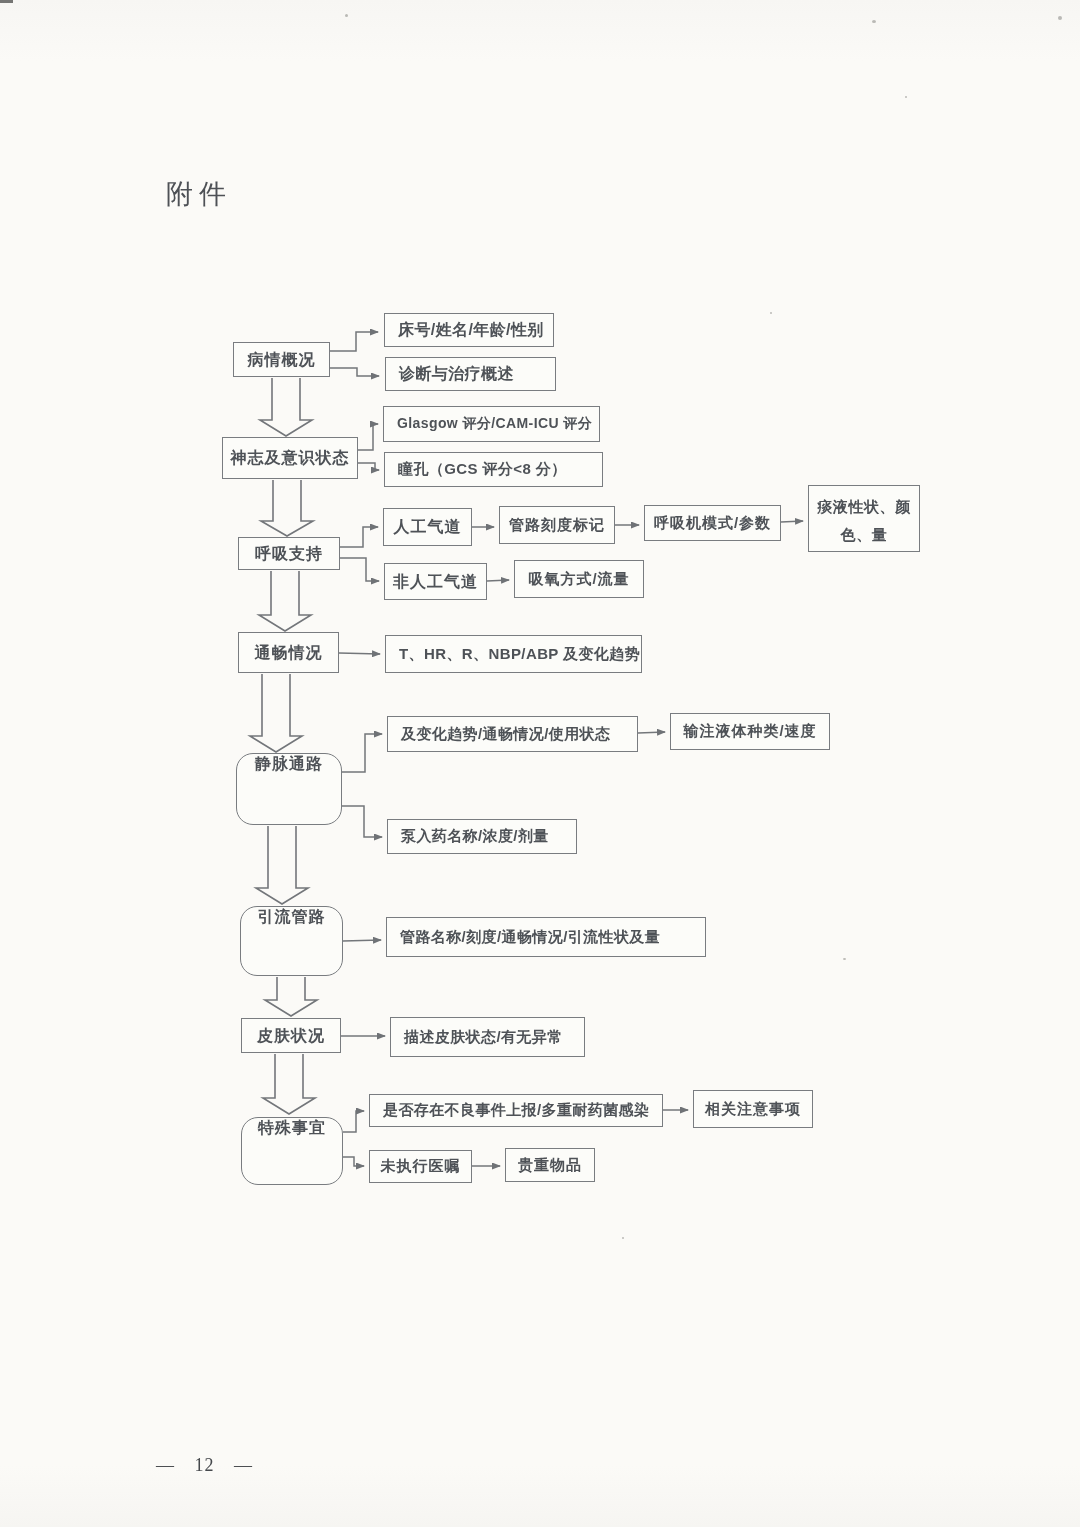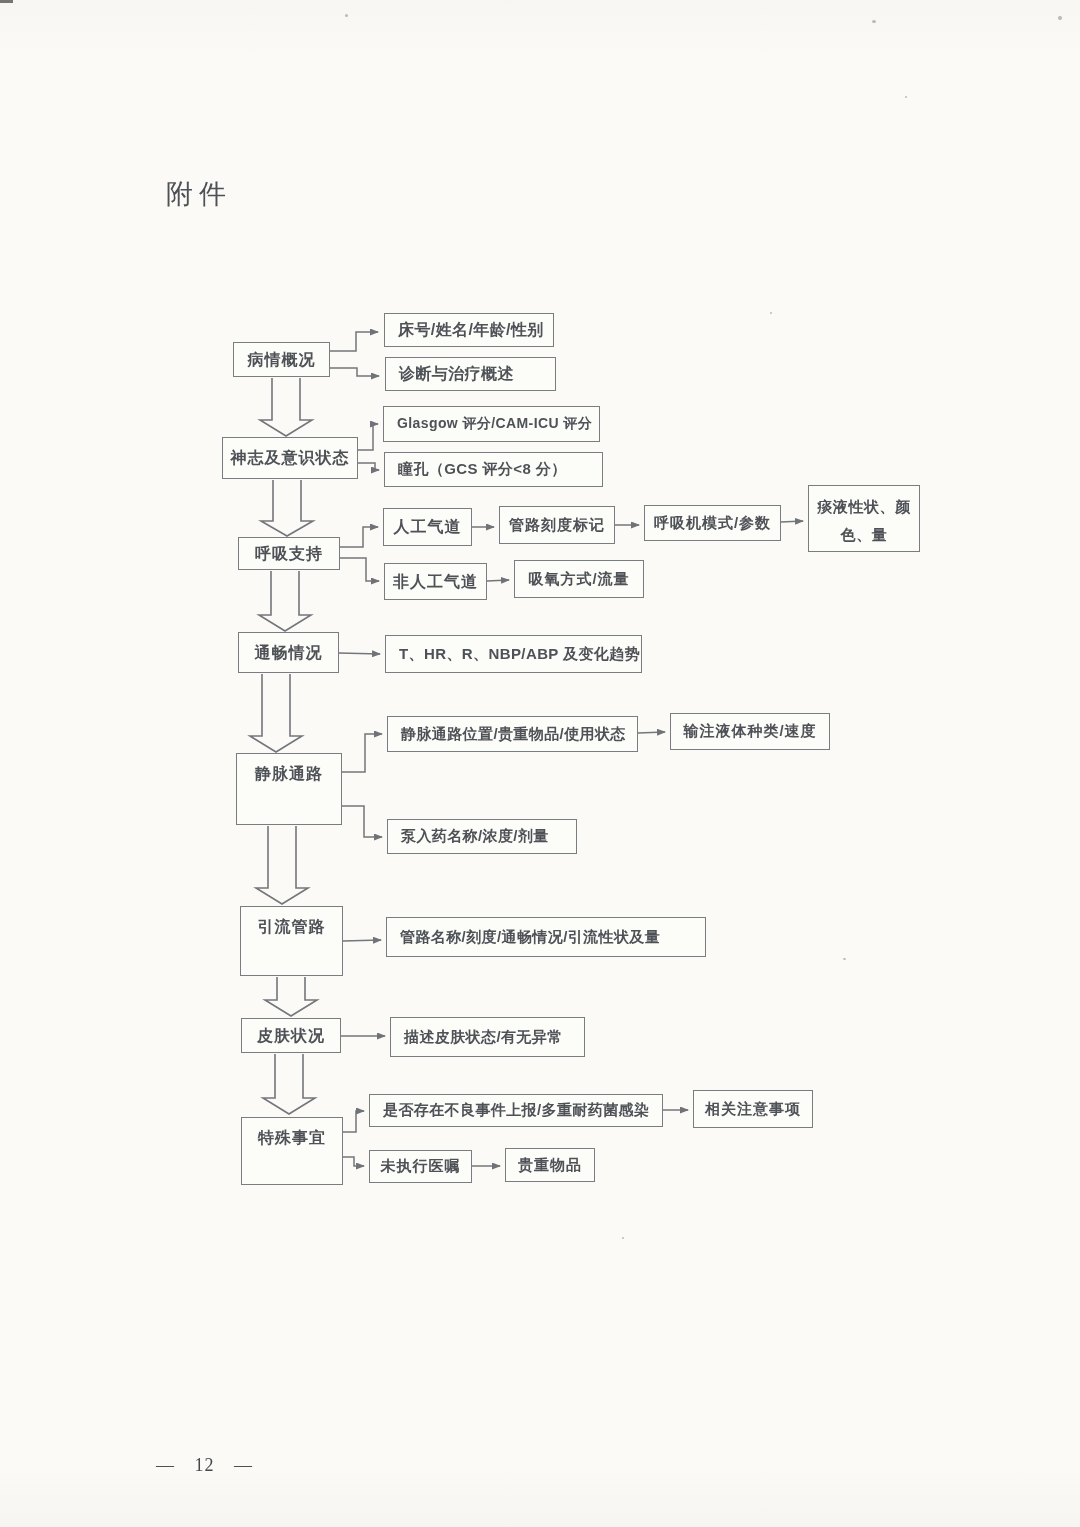--- a/index.html
+++ b/index.html
@@ -24,21 +24,21 @@
     position:absolute;box-sizing:border-box;
     border:1.6px solid #797c80;background:rgba(252,252,249,0.93);
     color:#4e5257;font-size:16px;font-weight:600;letter-spacing:1px;
     display:flex;align-items:center;justify-content:center;text-align:center;
     line-height:1.25;
   }
   .node.left{justify-content:flex-start;text-align:left;padding:0 8px 0 13px;letter-spacing:0.4px;}
   .node.small{font-size:15px;}
   .node.xsmall{font-size:14px;}
   .node.nowrap{white-space:nowrap;overflow:visible;}
-  .node.top{align-items:flex-start;padding-top:10px;}
+  .node.top{align-items:flex-start;border-radius:17px;}
   .node.wrap{display:block;text-align:center;padding:7px 7px;line-height:1.85;letter-spacing:0.6px;}
   .page-number{
     position:absolute;left:156px;top:1455px;
     font-family:"Liberation Serif", serif;font-size:18px;color:#45484c;
     letter-spacing:1px;word-spacing:14px;
   }
   .speck{position:absolute;background:#989894;border-radius:50%;opacity:0.65;}
   .corner-mark{position:absolute;background:#4a4a48;opacity:0.75;}
 </style>
 </head>
@@ -109,21 +109,21 @@
   <div class="node left" style="left:385px;top:357px;width:171px;height:34px">诊断与治疗概述</div>
   <div class="node left xsmall nowrap" style="left:383px;top:406px;width:217px;height:36px">Glasgow 评分/CAM-ICU 评分</div>
   <div class="node left small nowrap" style="left:384px;top:452px;width:219px;height:35px">瞳孔（GCS 评分&lt;8 分）</div>
   <div class="node" style="left:383px;top:508px;width:89px;height:38px">人工气道</div>
   <div class="node small" style="left:499px;top:506px;width:116px;height:38px">管路刻度标记</div>
   <div class="node small" style="left:644px;top:505px;width:137px;height:36px">呼吸机模式/参数</div>
   <div class="node wrap small" style="left:808px;top:485px;width:112px;height:67px">痰液性状、颜色、量</div>
   <div class="node" style="left:384px;top:563px;width:103px;height:37px">非人工气道</div>
   <div class="node small" style="left:514px;top:560px;width:130px;height:38px">吸氧方式/流量</div>
   <div class="node left small nowrap" style="left:385px;top:635px;width:257px;height:38px">T、HR、R、NBP/ABP 及变化趋势</div>
-  <div class="node left small nowrap" style="left:387px;top:716px;width:251px;height:36px">静脉通路位置/贵重物品/使用状态</div>
+  <div class="node left small nowrap" style="left:387px;top:716px;width:251px;height:36px">及变化趋势/通畅情况/使用状态</div>
   <div class="node small" style="left:670px;top:713px;width:160px;height:37px">输注液体种类/速度</div>
   <div class="node left small nowrap" style="left:387px;top:819px;width:190px;height:35px">泵入药名称/浓度/剂量</div>
   <div class="node left small nowrap" style="left:386px;top:917px;width:320px;height:40px">管路名称/刻度/通畅情况/引流性状及量</div>
   <div class="node left small nowrap" style="left:390px;top:1017px;width:195px;height:40px">描述皮肤状态/有无异常</div>
   <div class="node left small nowrap" style="left:369px;top:1094px;width:294px;height:33px">是否存在不良事件上报/多重耐药菌感染</div>
   <div class="node small" style="left:693px;top:1090px;width:120px;height:38px">相关注意事项</div>
   <div class="node small" style="left:369px;top:1150px;width:103px;height:33px">未执行医嘱</div>
   <div class="node small" style="left:505px;top:1148px;width:90px;height:34px">贵重物品</div>
 
   <div class="page-number">— 12 —</div>

